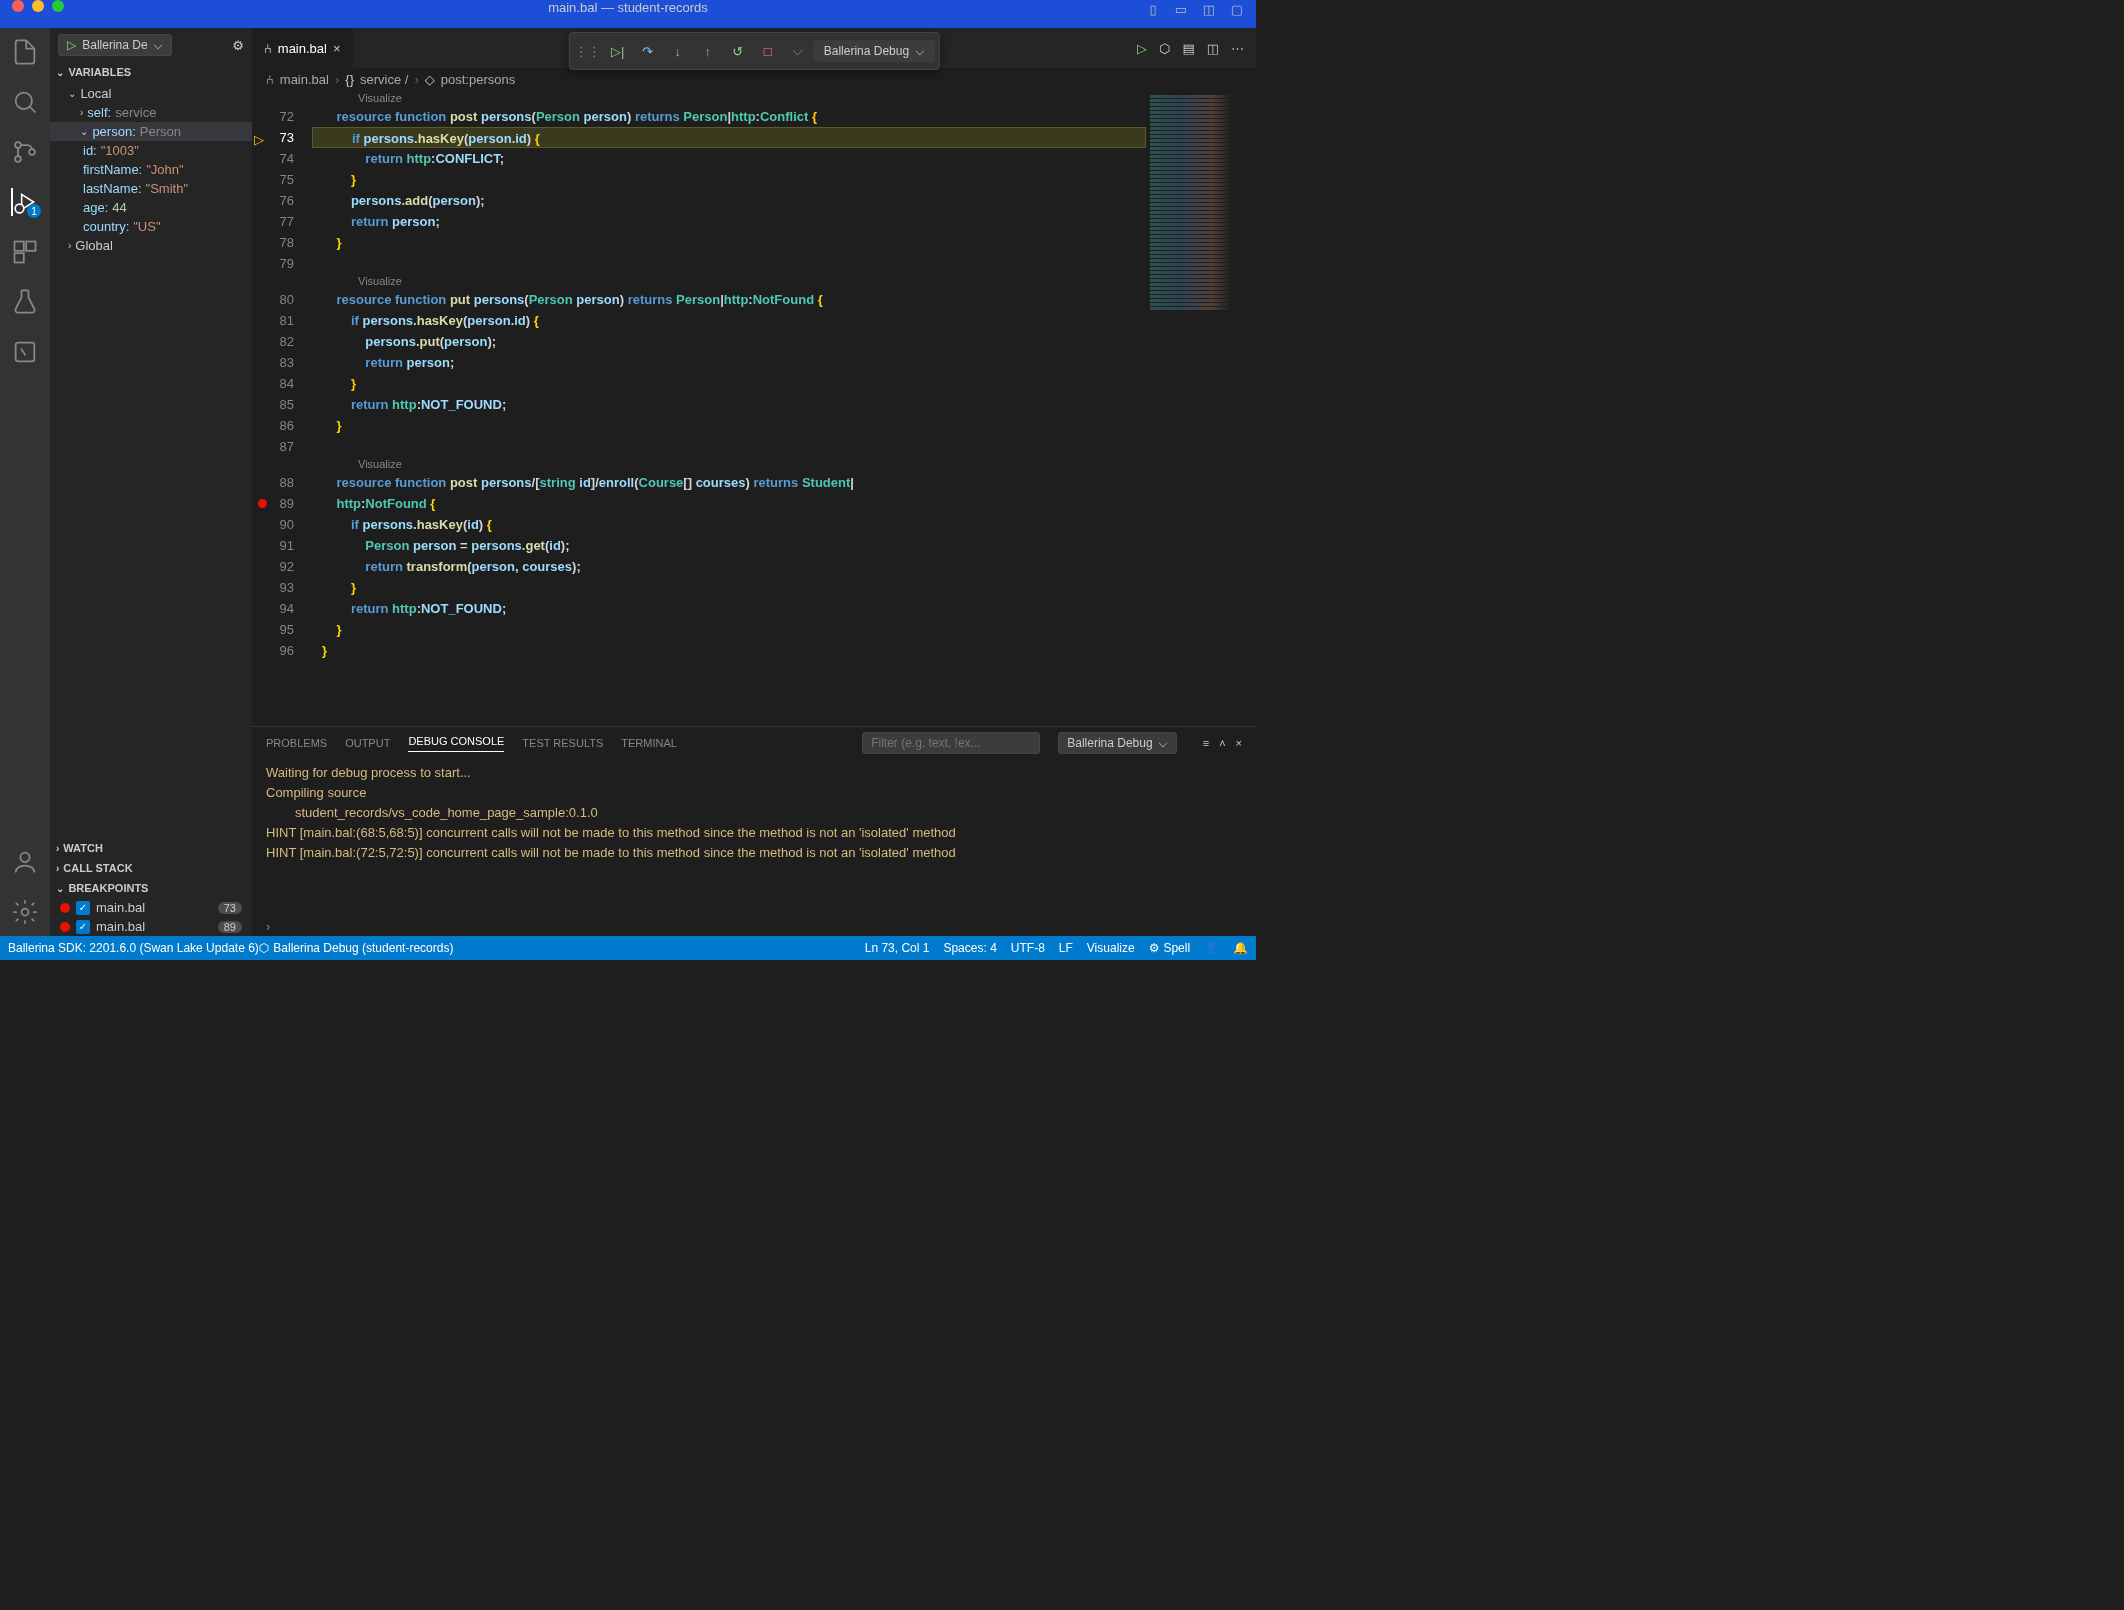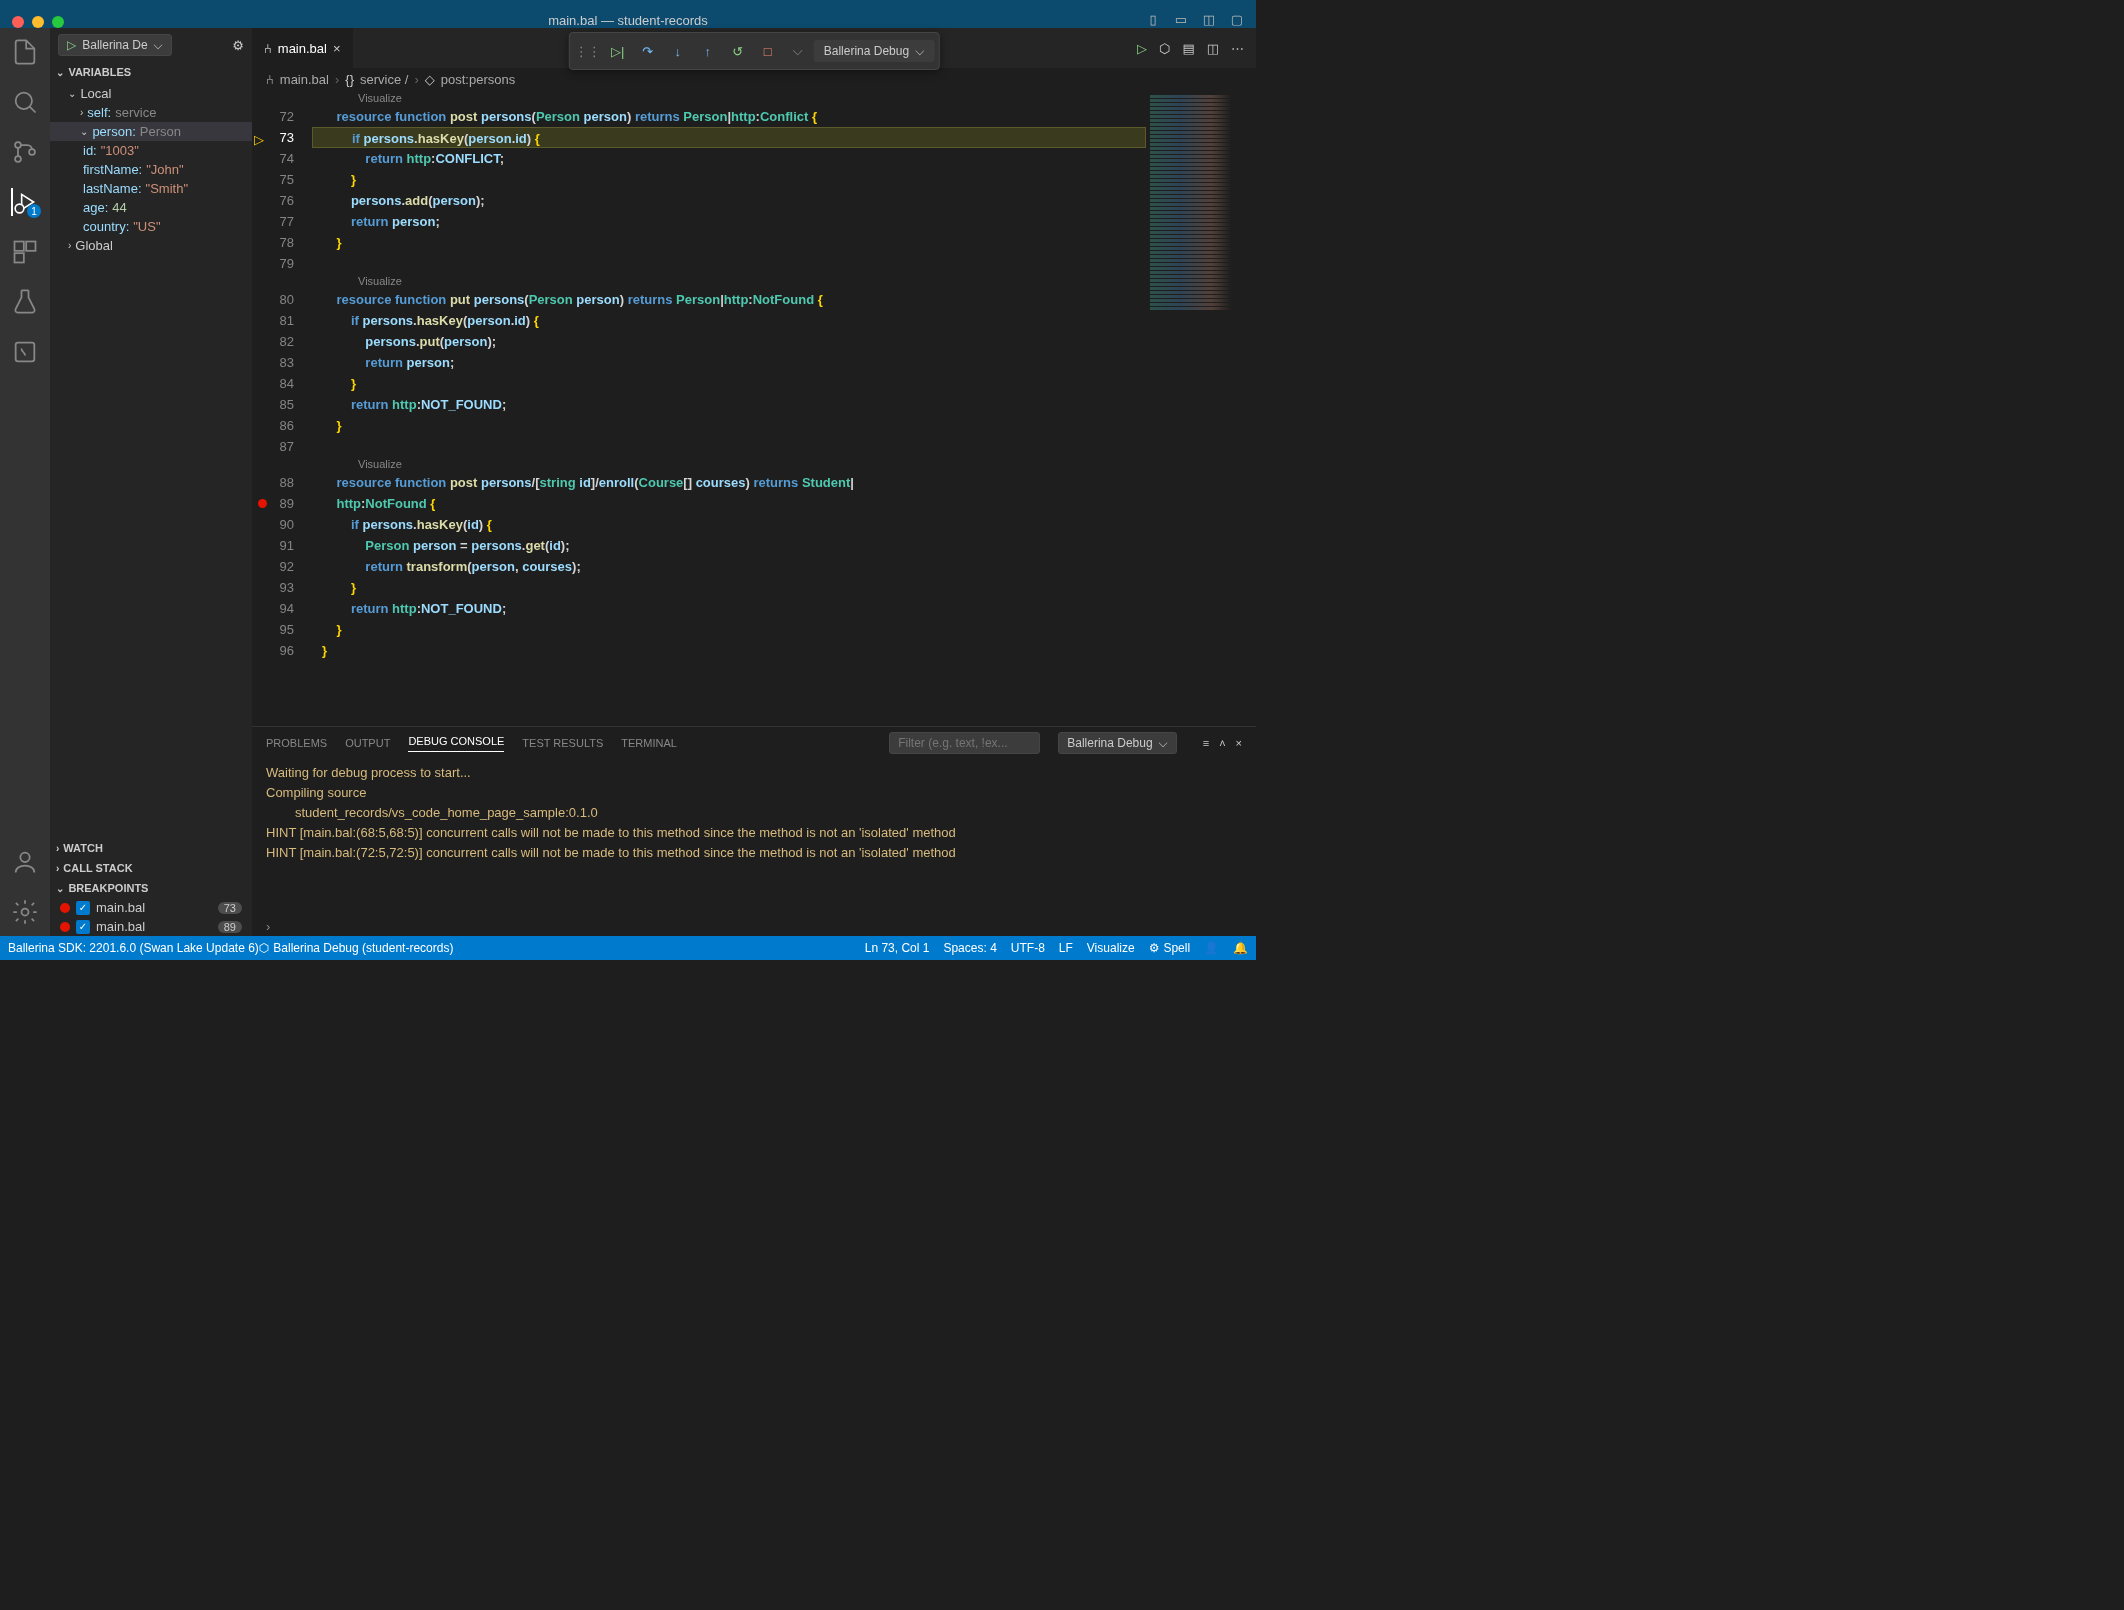--- a/index.html
+++ b/index.html
@@ -1,17 +1,17 @@
 <!DOCTYPE html>
 <html><head>
 <meta charset="utf-8">
 <style>
 * { margin:0; padding:0; box-sizing:border-box; font-family: -apple-system, "Segoe UI", sans-serif; }
 body { background:#1e1e1e; color:#ccc; width:1256px; height:960px; overflow:hidden; font-size:13px; }
-.titlebar { height:28px; background:#0c4a6e; display:flex; align-items:flex-end; position:relative; }
+.titlebar { height:28px; background:#1d4ed8; display:flex; align-items:flex-start; position:relative; }
 .traffic { display:flex; gap:8px; padding-left:12px; }
 .dot { width:12px; height:12px; border-radius:50%; }
 .red{background:#ff5f56}.yellow{background:#ffbd2e}.green{background:#27c93f}
 .title-text { position:absolute; left:50%; transform:translateX(-50%); color:#ccc; font-size:13px; }
 .title-right { margin-left:auto; display:flex; gap:10px; padding-right:10px; color:#bbb; }
 .ico { width:18px; height:18px; display:inline-flex; align-items:center; justify-content:center; }
 
 .main { display:flex; height:calc(100% - 28px - 24px); }
 .activity { width:50px; background:#333; display:flex; flex-direction:column; align-items:center; padding-top:10px; gap:22px; color:#888; }
 .activity .ico { width:28px; height:28px; font-size:22px; position:relative; }
@@ -71,21 +71,21 @@
 .codelens { color:#888; font-size:11px; height:15px; line-height:15px; padding-left:46px; }
 .kw{color:#569cd6}.fn{color:#dcdcaa}.ty{color:#4ec9b0}.nm{color:#9cdcfe}.op{color:#d4d4d4}.pn{color:#d4d4d4}.pr{color:#9cdcfe}.br{color:#ffd700}.ns{color:#4ec9b0}
 
 .minimap { width:110px; background:#1e1e1e; opacity:0.6; padding:4px; font-size:2px; color:#888; line-height:3px; font-family:monospace; overflow:hidden; }
 .mini-line{height:3px;background:linear-gradient(90deg,#4ec9b0 0%,#569cd6 30%,#ce9178 60%,#1e1e1e 80%);margin-bottom:1px;opacity:0.5}
 
 .panel { height:210px; border-top:1px solid #333; display:flex; flex-direction:column; background:#1e1e1e; }
 .panel-tabs { display:flex; align-items:center; padding:0 14px; height:32px; gap:18px; font-size:11px; color:#888; }
 .panel-tabs .ptab { cursor:pointer; }
 .panel-tabs .ptab.active { color:#fff; border-bottom:1px solid #fff; padding-bottom:4px; }
-.filter-input { background:#3c3c3c; border:1px solid #454545; color:#888; padding:3px 8px; border-radius:3px; width:151px; font-size:12px; margin-left:auto; }
+.filter-input { background:#3c3c3c; border:1px solid #454545; color:#888; padding:3px 8px; border-radius:3px; width:178px; font-size:12px; margin-left:auto; }
 .panel-sel { background:#3c3c3c; border:1px solid #454545; color:#ccc; padding:3px 8px; border-radius:3px; display:flex; align-items:center; gap:6px; font-size:12px; }
 .panel-icons { display:flex; gap:10px; color:#ccc; margin-left:8px; }
 .console { flex:1; font-family:Menlo,Consolas,monospace; font-size:13px; padding:4px 14px; overflow:hidden; }
 .con-line { line-height:20px; white-space:pre-wrap; }
 .con-yellow { color:#d7ba7d; }
 .con-input-row { display:flex; align-items:center; padding:2px 14px; color:#888; }
 
 .statusbar { height:24px; background:#007acc; color:#fff; display:flex; align-items:center; font-size:12px; padding:0 8px; }
 .statusbar .sb-item { display:flex; align-items:center; gap:4px; }
 .sb-right { margin-left:auto; display:flex; gap:14px; align-items:center; }

